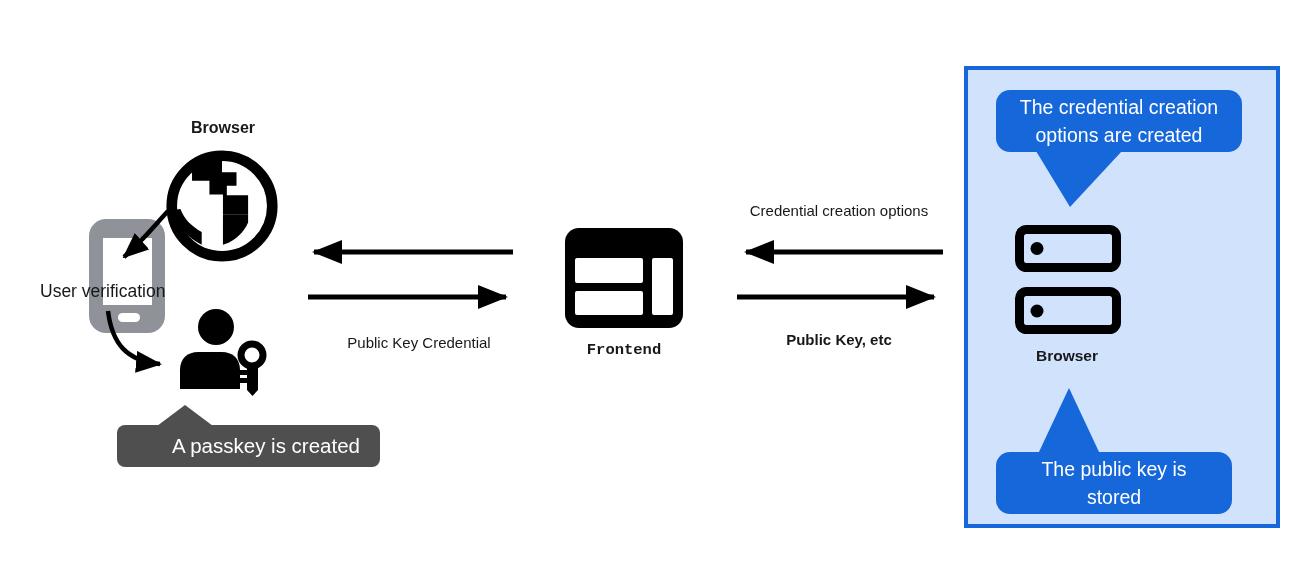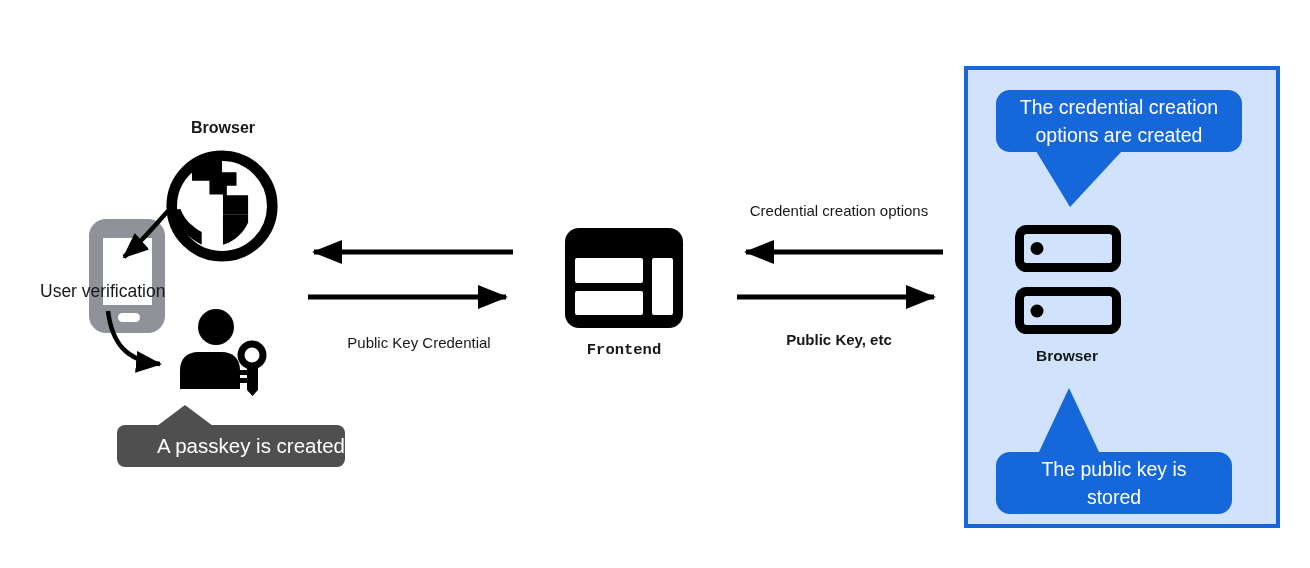--- a/index.html
+++ b/index.html
@@ -16,21 +16,21 @@
   }
   .abs{position:absolute;}
   .lbl{white-space:nowrap;}
   .bold{font-weight:bold;}
   .center{text-align:center;}
   .code{font-family:"DejaVu Sans Mono","Liberation Mono",monospace;font-size:16px;}
   .flow-lbl{font-size:15px;}
   .icon-lbl{font-size:15.5px;font-weight:bold;}
   .tooltip-box{
     background:var(--tooltip_gray);color:#fff;border-radius:8px;
-    font-size:20.5px;line-height:42px;text-align:right;
+    font-size:20.5px;line-height:42px;text-align:center;padding-left:35px;
   }
   .tooltip-pointer{
     width:0;height:0;
     border-left:28px solid transparent;border-right:28px solid transparent;
     border-bottom:21px solid var(--tooltip_gray);
   }
   .panel{
     background:var(--panel_bg);border:4px solid var(--accent_blue);
     box-sizing:border-box;
   }

